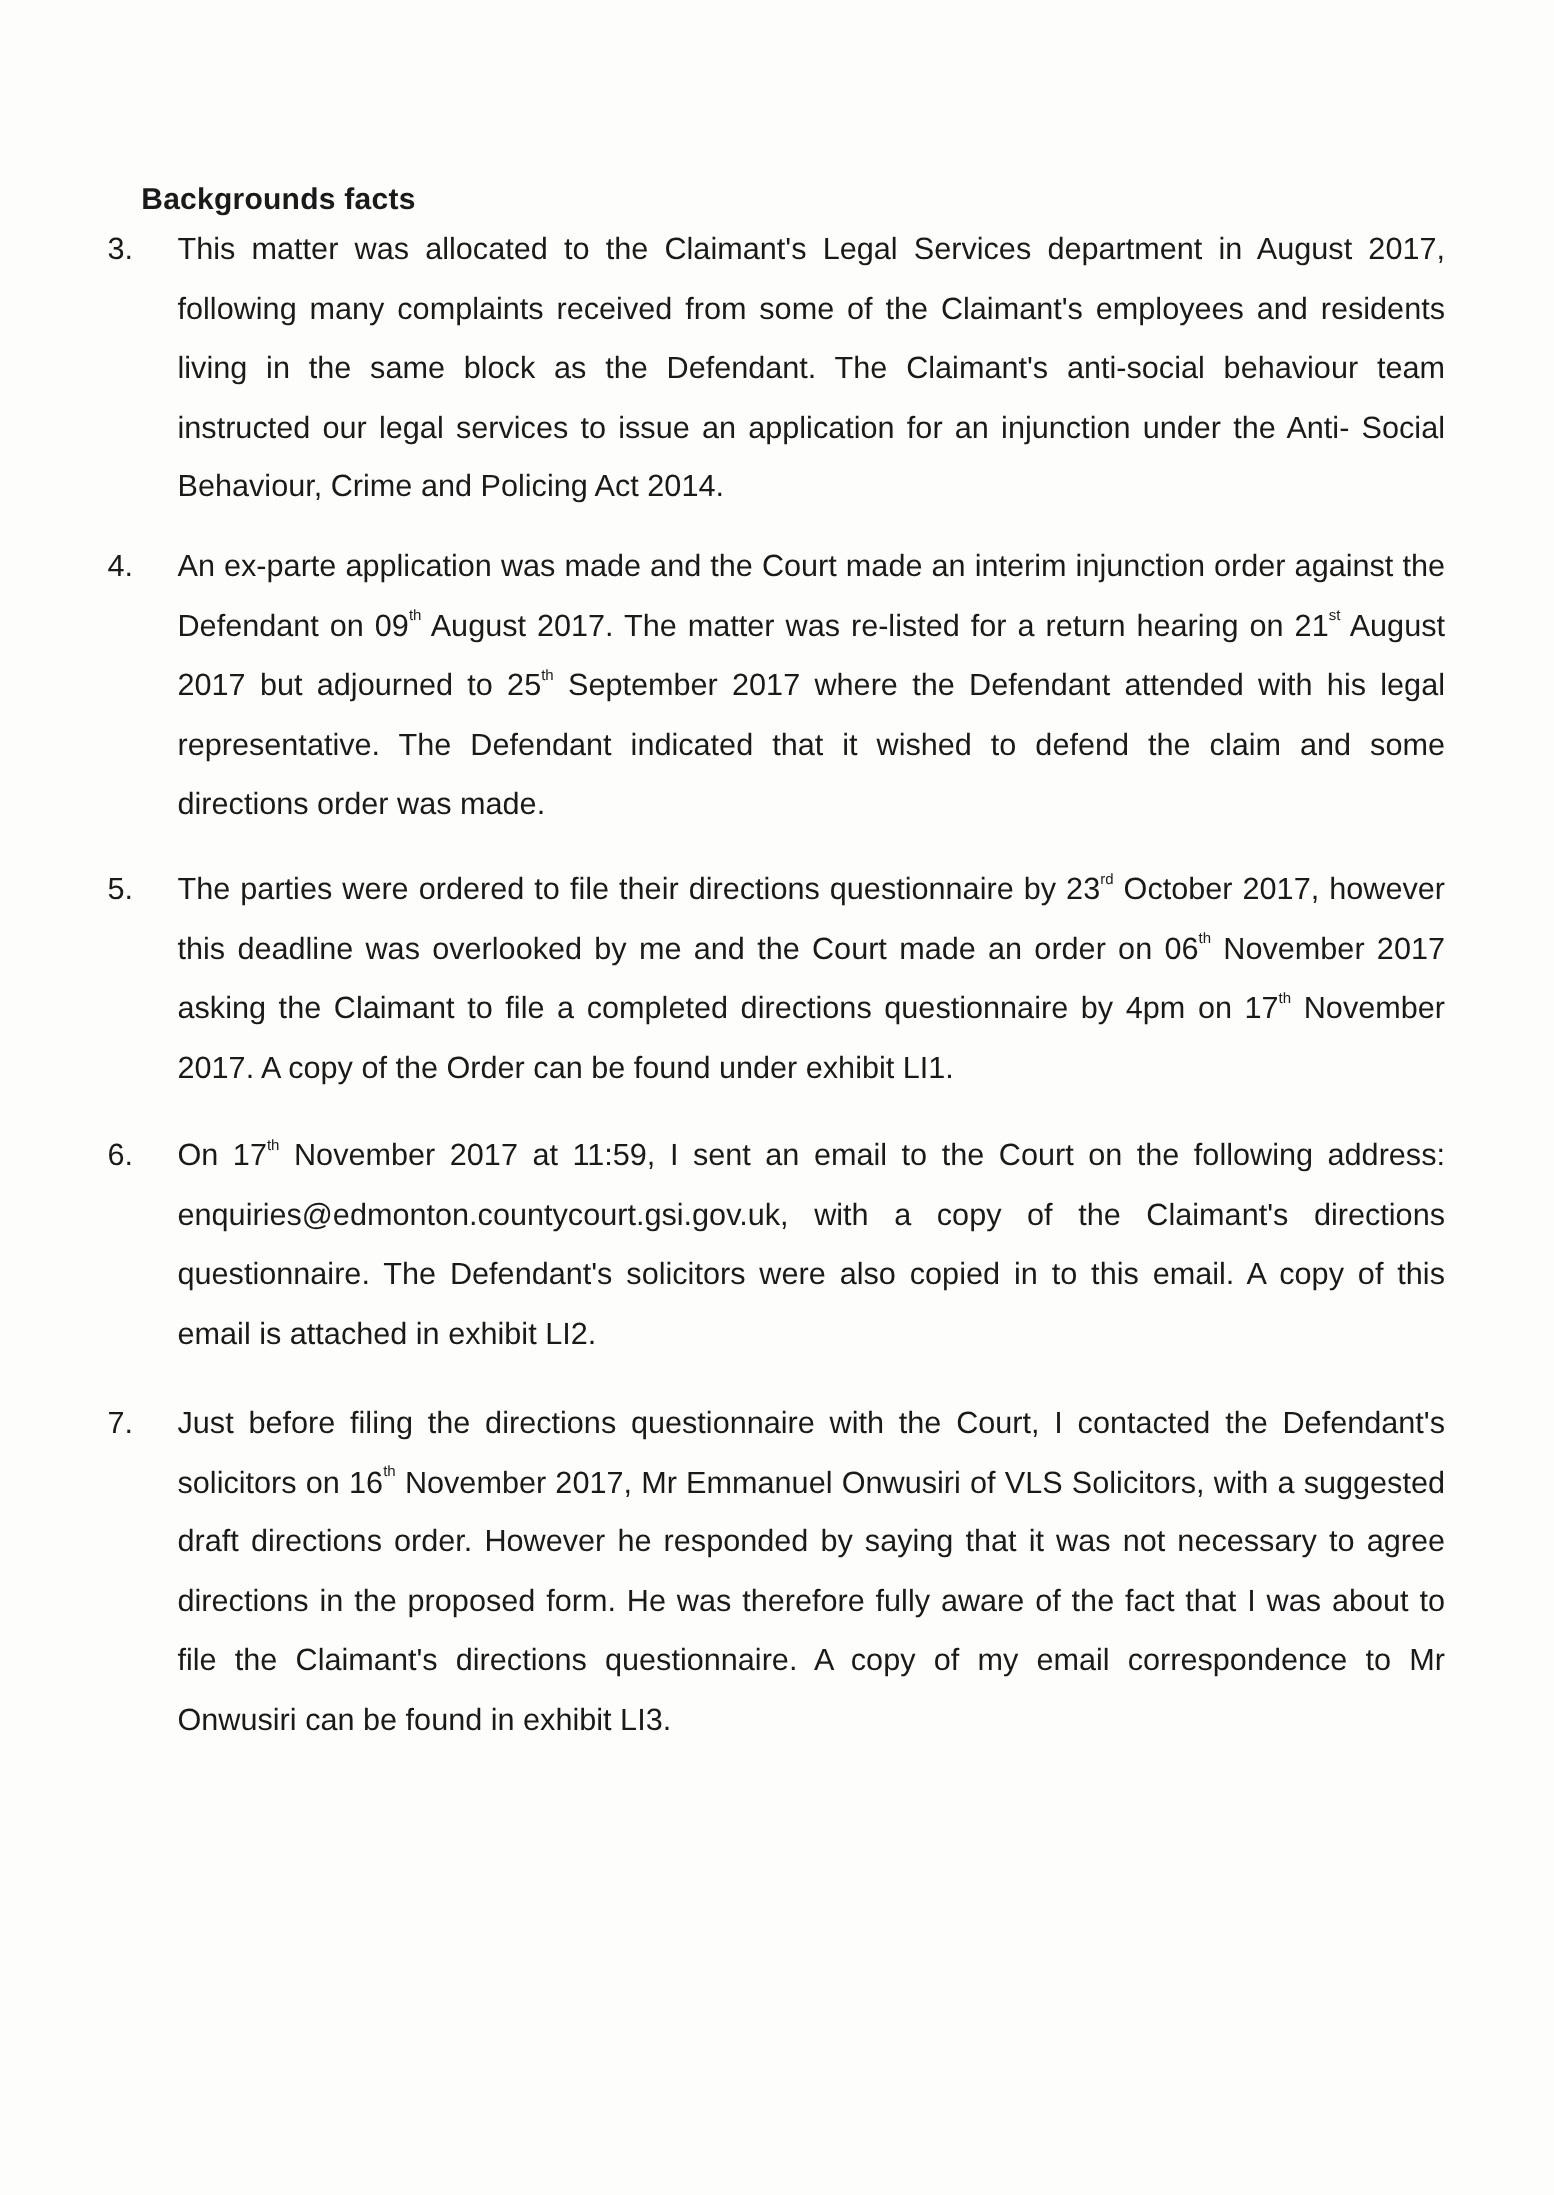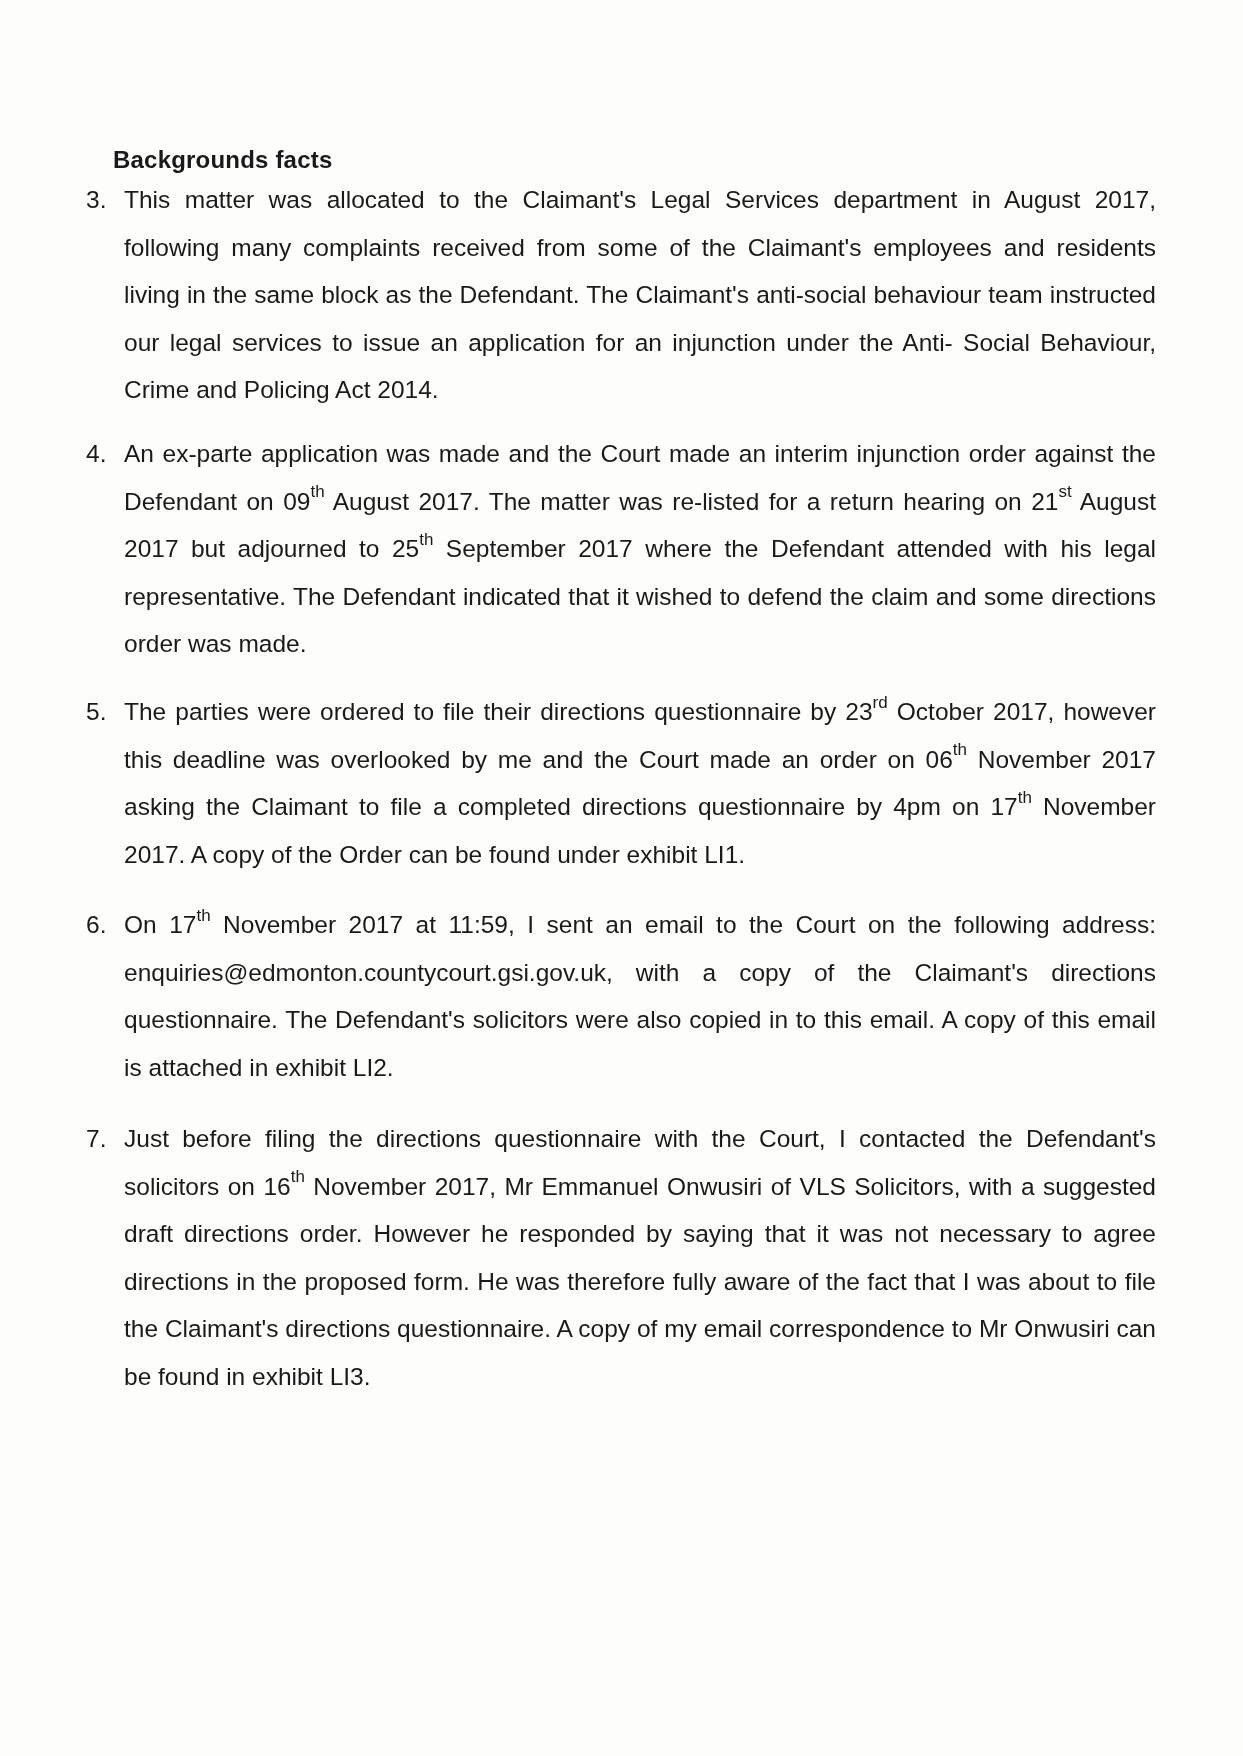--- a/index.html
+++ b/index.html
@@ -14,22 +14,22 @@
     .page { position: absolute; left: 0; top: 0; width: 1243px; height: 1756px; }
     .heading {
       position: absolute; left: 86px; top: 146px;
       font-weight: bold; font-size: 24px; letter-spacing: 0.2px; margin-left: 27px;
     }
     .para {
       position: absolute; left: 86px; width: 1070px;
       font-size: 24.5px; line-height: 47.5px;
     }
     .para .num { position: absolute; left: 0; top: 0; }
-    .para .body { margin-left: 38px; text-align: justify; text-align-last: left; }
-    sup { font-size: 17px; line-height: 0; position: relative; top: -3px; }
+    .para .body { margin-left: 56px; text-align: justify; text-align-last: left; }
+    sup { font-size: 12px; line-height: 0; position: relative; top: -3px; }
     .u { text-underline-offset: 3px; }
   </style>
 </head>
 <body>
 
 <div class="page">
   <div class="heading">Backgrounds facts</div>
 
   <div class="para" style="top:176px">
     <span class="num">3.</span>

